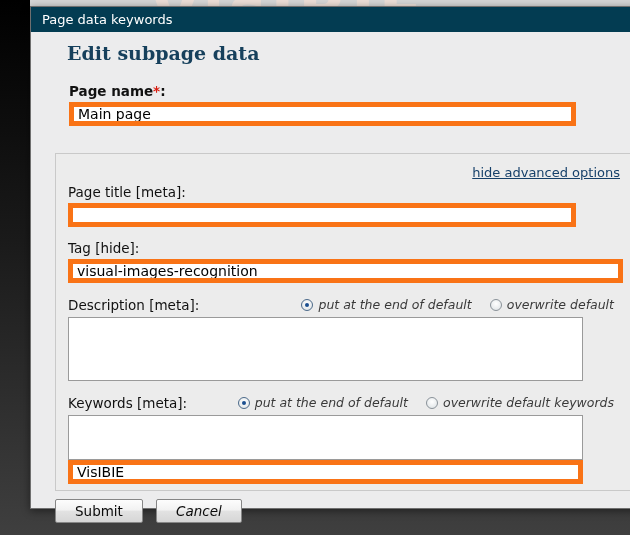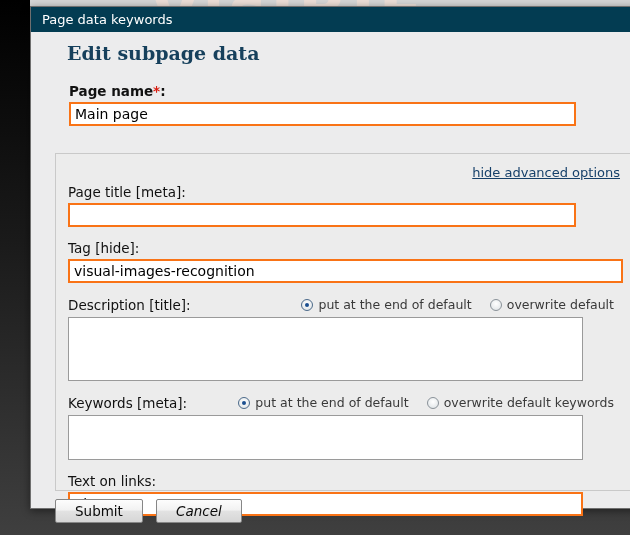--- a/index.html
+++ b/index.html
@@ -113,21 +113,21 @@
   }
   #page-name-label {
     font-weight: bold;
     margin: 19px 0 3px 24px;
   }
   #page-name-label .req { color: #d81b0f; }
 
   input.txt {
     display: block;
     height: 24px;
-    border: 2px solid #f97316;
+    border: 5px solid #f97316;
     background: #ffffff;
     font-family: "DejaVu Sans", sans-serif;
     font-size: 14px;
     color: #000;
     padding: 0 4px;
     outline: none;
   }
   #page-name-input {
     width: 507px;
     margin-left: 24px;
@@ -164,20 +164,21 @@
     align-items: center;
     margin-top: 13px;
     height: 17px;
   }
   .meta-row .field-label { margin: 0; }
   .radio-group {
     display: flex;
     align-items: flex-start;
     margin-left: auto;
     margin-right: 6px;
+    font-style: italic;
   }
   .radio-item {
     display: flex;
     align-items: center;
     cursor: pointer;
     white-space: nowrap;
   }
   .radio-item + .radio-item { margin-left: 18px; }
   .radio {
     width: 12px; height: 12px;
@@ -281,21 +282,21 @@
         <span id="hide-advanced-link">hide advanced options</span>
       </div>
 
       <div class="field-label" id="page-title-label">Page title [meta]:</div>
       <input class="txt" id="page-title-input" type="text" value="" style="">
 
       <div class="field-label" id="tag-label">Tag [hide]:</div>
       <input class="txt" id="tag-input" type="text" value="visual-images-recognition" style="">
 
       <div class="meta-row">
-        <div class="field-label">Description [title]:</div>
+        <div class="field-label">Description [meta]:</div>
         <div class="radio-group">
           <label class="radio-item">
             <span class="radio on"></span>
             <span class="radio-label">put at the end of default</span>
           </label>
           <label class="radio-item">
             <span class="radio"></span>
             <span class="radio-label">overwrite default</span>
           </label>
         </div>
@@ -310,21 +311,20 @@
             <span class="radio-label">put at the end of default</span>
           </label>
           <label class="radio-item">
             <span class="radio"></span>
             <span class="radio-label">overwrite default keywords</span>
           </label>
         </div>
       </div>
       <textarea class="ta" id="keywords-textarea" style=""></textarea>
 
-      <div class="field-label" id="links-label">Text on links:</div>
       <input class="txt" id="links-input" type="text" value="VisIBIE" style="">
     </div>
 
     <div id="button-row">
       <button class="btn">Submit</button>
       <button class="btn">Cancel</button>
     </div>
 
   </div>
 </div>

